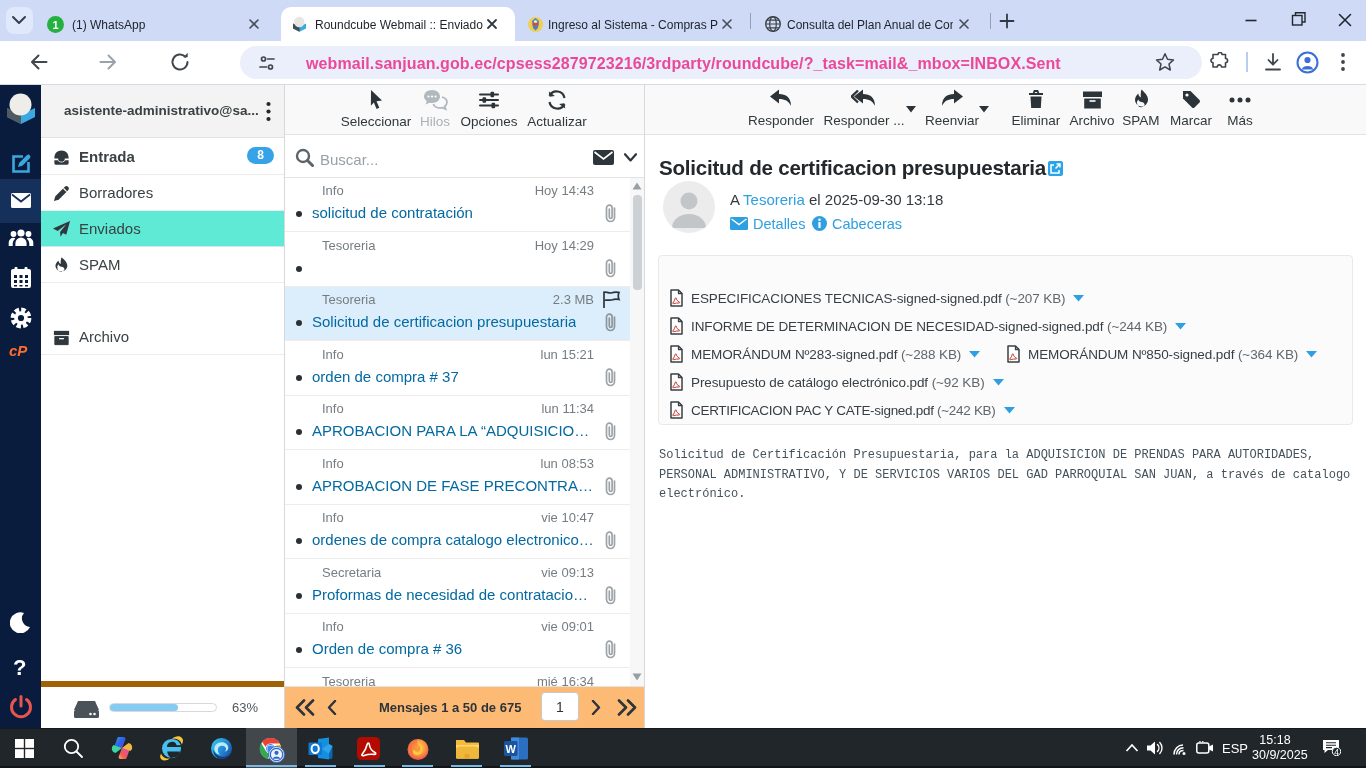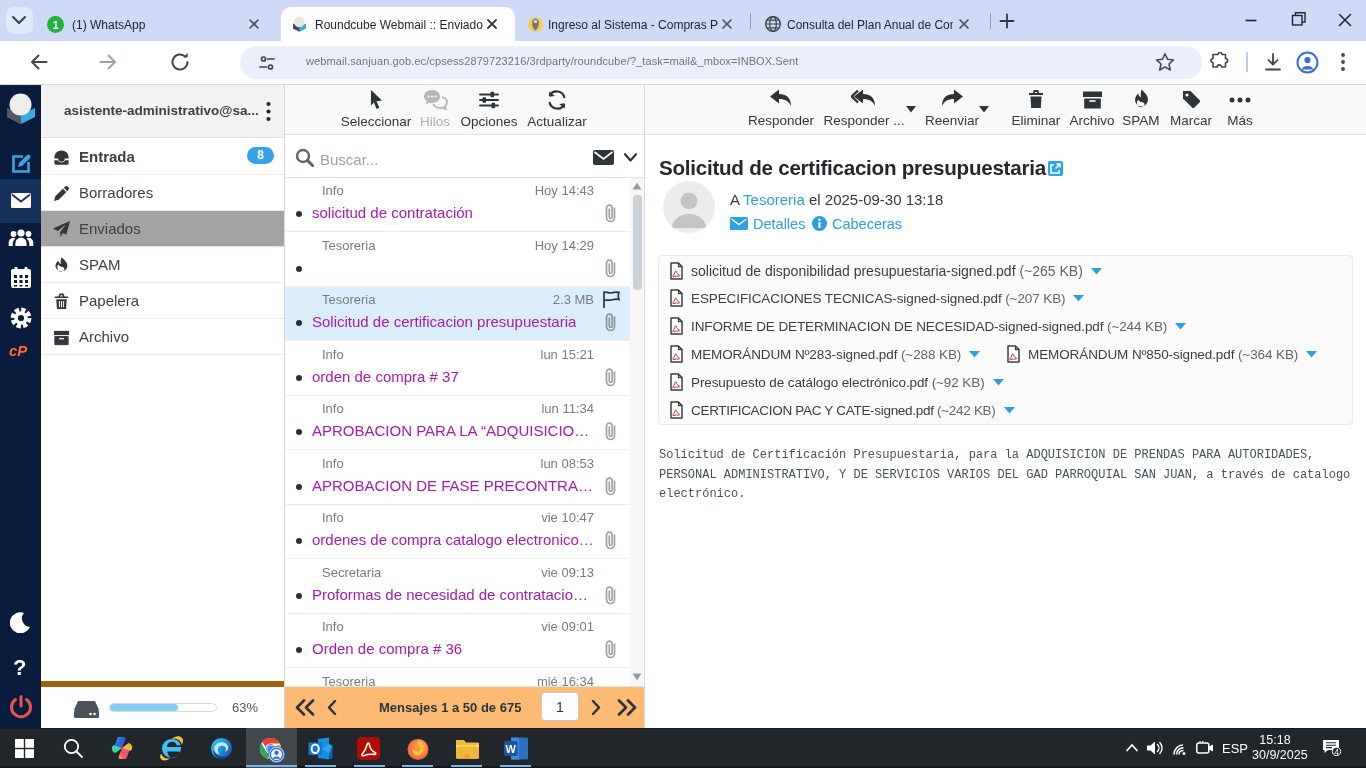--- a/index.html
+++ b/index.html
@@ -11,21 +11,21 @@
   #tabstrip { left:0; top:0; width:1366px; height:41px; background:#cfdaf6; }
   .tabsearch { left:6px; top:7px; width:27px; height:27px; border-radius:8px; background:#e0e8fb; }
   .tab { top:7px; height:34px; border-radius:10px 10px 0 0; font-size:12px; color:#1b2228; }
   .tab-label { position:absolute; top:11px; white-space:nowrap; overflow:hidden; }
   .tab-x { position:absolute; top:9px; width:16px; height:16px; color:#444c55; }
   .tabdiv { top:13px; width:1px; height:16px; background:#93a0b5; }
   .wbtn { top:0px; width:16px; height:41px; color:#202830; }
   #toolbar { left:0; top:41px; width:1366px; height:44px; background:#ffffff; border-bottom:1px solid #d5dbe6; }
   .navic { top:51px; width:22px; height:22px; }
   #urlpill { left:240px; top:46px; width:962px; height:33px; border-radius:17px; background:#eaeffb; }
-  #urltext { left:306px; top:55px; font-size:11px; color:#737373; letter-spacing:0.1px; }
+  #urltext { left:306px; top:55px; font-size:16px; color:#ec4899; letter-spacing:0.1px;font-weight:bold; }
 
   
   #app { left:0; top:85px; width:1366px; height:643px; background:#fff; }
   #navrail { left:0; top:0; width:41px; height:643px; background:#0a1c3e; }
   #folders { left:41px; top:0; width:244px; height:643px; background:#fff; border-right:1px solid #d8d8d8; }
   #msglist { left:285px; top:0; width:360px; height:643px; background:#fff; border-right:1px solid #d8d8d8; }
   #mailview { left:645px; top:0; width:721px; height:643px; background:#fff; }
 
   
   #fhead { left:0; top:0; width:243px; height:53px; background:#f3f3f3; border-bottom:1px solid #e2e2e2; }
@@ -33,21 +33,21 @@
   .frow .fname { position:absolute; left:38px; top:9px; }
   .ficon { position:absolute; left:11px; top:9px; width:19px; height:19px; color:#30383e; }
   #quota { left:0; top:596px; width:243px; height:47px; border-top:6px solid #a16207; background:#fff; }
 
   
   #ltoolbar { left:0; top:0; width:359px; height:50px; background:#f9f9f9; border-bottom:1px solid #e3e3e3; }
   #searchrow { left:0; top:50px; width:359px; height:43px; background:#fff; border-bottom:1px solid #e3e3e3; }
   .mrow { left:0; width:345px; height:54px; border-bottom:1px solid #ededed; background:#fff; }
   .mrow .sender { position:absolute; left:37px; top:5px; font-size:13px; color:#767d82; }
   .mrow .mdate { position:absolute; right:36px; top:5px; font-size:13px; color:#767d82; }
-  .mrow .subj { position:absolute; left:27px; top:26px; font-size:15px; color:#a21caf; white-space:nowrap; overflow:hidden; max-width:284px; text-overflow:ellipsis; }
+  .mrow .subj { position:absolute; left:27px; top:26px; font-size:15px; color:#0369a1; white-space:nowrap; overflow:hidden; max-width:284px; text-overflow:ellipsis; }
   .mrow .dot { position:absolute; left:11px; top:33px; width:6px; height:6px; border-radius:50%; background:#2a3136; }
   .mrow .clip { position:absolute; right:10px; top:25px; width:19px; height:20px; color:#9ca3a8; }
   #pager { left:0; top:601px; width:359px; height:58px; background:#fdba74; border-top:1px solid #e3e3e3; }
   #scrolltrack { left:345px; top:93px; width:14px; height:509px; background:#f7f7f7; }
 
   
   .tbtn { position:absolute; text-align:center; color:#30383c; font-size:13.5px; }
   .tbtn svg { display:block; margin:0 auto 3px auto; }
 
   
@@ -275,39 +275,31 @@
       <span class="fname">Entrada</span>
       <div class="abs" style="left:206px;top:8px;width:27px;height:17px;background:#36a3e8;border-radius:8.5px;color:#fff;font-size:12px;font-weight:bold;text-align:center;line-height:17px;">8</div>
     </div>
     <div class="frow abs" style="top:90px;">
       <svg class="ficon" viewBox="0 0 20 20">
           <path d="M2 18 L3.5 13 L13.5 3 A2.2 2.2 0 0 1 17 6.5 L7 16.5 Z" fill="#30383e"></path>
           <path d="M12 4.5 L15.5 8" stroke="#fff" stroke-width="1.2"></path>
         </svg>
       <span class="fname">Borradores</span>
     </div>
-    <div class="frow abs" style="top:126px;background:#a3a3a3;border-bottom:1px solid #cfe5f3;">
+    <div class="frow abs" style="top:126px;background:#5eead4;border-bottom:1px solid #cfe5f3;">
       <svg class="ficon" viewBox="0 0 20 20">
           <path d="M19 1 L1 9 L6 11.5 L15 4.5 L8.5 12.5 L9 17.5 L11.5 13.8 L15 15.5 Z" fill="#30383e"></path>
         </svg>
       <span class="fname">Enviados</span>
     </div>
     <div class="frow abs" style="top:162px;">
       <svg class="ficon" viewBox="0 0 20 20">
           <path d="M10 1.2 C12.8 3.8 16.2 6.2 16.2 10.8 A6.4 6.4 0 0 1 3.6 10.8 C3.6 8.2 5.2 6.3 6.8 4.8 C7.1 6.8 7.9 7.9 9.3 8.5 C8.9 6 9.2 3.5 10 1.2 Z M10.1 16.6 a4.6 4.6 0 0 1 -3.4 -7.8 c0.6 1.5 1.7 2.4 3.3 2.6 c1.7 0.2 3 1.2 3.2 2.9 a4.6 4.6 0 0 1 -3.1 2.3 Z" fill="#30383e" fill-rule="evenodd"></path>
         </svg>
       <span class="fname">SPAM</span>
-    </div>
-    <div class="frow abs" style="top:198px;">
-      <svg class="ficon" viewBox="0 0 20 20">
-          <path d="M3 5.5 H17 M7.5 5 L8.5 2.5 H11.5 L12.5 5" fill="none" stroke="#30383e" stroke-width="1.7"></path>
-          <path d="M4.5 7.5 H15.5 L14.8 18 H5.2 Z" fill="#30383e"></path>
-          <path d="M7.8 9.5 V16 M10 9.5 V16 M12.2 9.5 V16" stroke="#fff" stroke-width="1.1"></path>
-        </svg>
-      <span class="fname">Papelera</span>
     </div>
     <div class="frow abs" style="top:234px;border-bottom:1px solid #ececec;">
       <svg class="ficon" viewBox="0 0 20 20">
           <rect x="2" y="3" width="16" height="4.5" fill="#30383e"></rect>
           <path d="M3 9 H17 V17.5 H3 Z M7.5 11 H12.5" fill="#30383e" stroke="#30383e"></path>
           <path d="M7.5 11.2 H12.5" stroke="#fff" stroke-width="1.4"></path>
         </svg>
       <span class="fname">Archivo</span>
     </div>
 
@@ -589,25 +581,20 @@
       </svg>
     <div class="abs" style="left:108px;top:131px;font-size:14.5px;color:#2e9fe0;">Detalles</div>
     <svg class="abs" style="left:167px;top:131px" width="15" height="15" viewBox="0 0 15 15">
         <circle cx="7.5" cy="7.5" r="7.5" fill="#2e9fe0"></circle>
         <rect x="6.4" y="6" width="2.2" height="6" fill="#fff"></rect>
         <circle cx="7.5" cy="3.7" r="1.3" fill="#fff"></circle>
       </svg>
     <div class="abs" style="left:187px;top:131px;font-size:14.5px;color:#2e9fe0;">Cabeceras</div>
 
     <div id="attachbox" class="abs">
-      <div class="att" style="top:1px;font-size:14px;letter-spacing:0;"><svg style="margin-right:7px" width="15" height="18" viewBox="0 0 15 18">
-            <use href="#pdfico"></use>
-          </svg>solicitud de disponibilidad presupuestaria-signed.pdf <span class="sz">(~265 KB)</span><svg style="margin-left:8px" width="11" height="7" viewBox="0 0 11 7">
-            <use href="#caret"></use>
-          </svg></div>
       <div class="att" style="top:29px;"><svg style="margin-right:7px" width="15" height="18" viewBox="0 0 15 18">
             <use href="#pdfico"></use>
           </svg>ESPECIFICACIONES TECNICAS-signed-signed.pdf <span class="sz">(~207 KB)</span><svg style="margin-left:8px" width="11" height="7" viewBox="0 0 11 7">
             <use href="#caret"></use>
           </svg></div>
       <div class="att" style="top:57px;"><svg style="margin-right:7px" width="15" height="18" viewBox="0 0 15 18">
             <use href="#pdfico"></use>
           </svg>INFORME DE DETERMINACION DE NECESIDAD-signed-signed.pdf <span class="sz">(~244 KB)</span><svg style="margin-left:8px" width="11" height="7" viewBox="0 0 11 7">
             <use href="#caret"></use>
           </svg></div>

